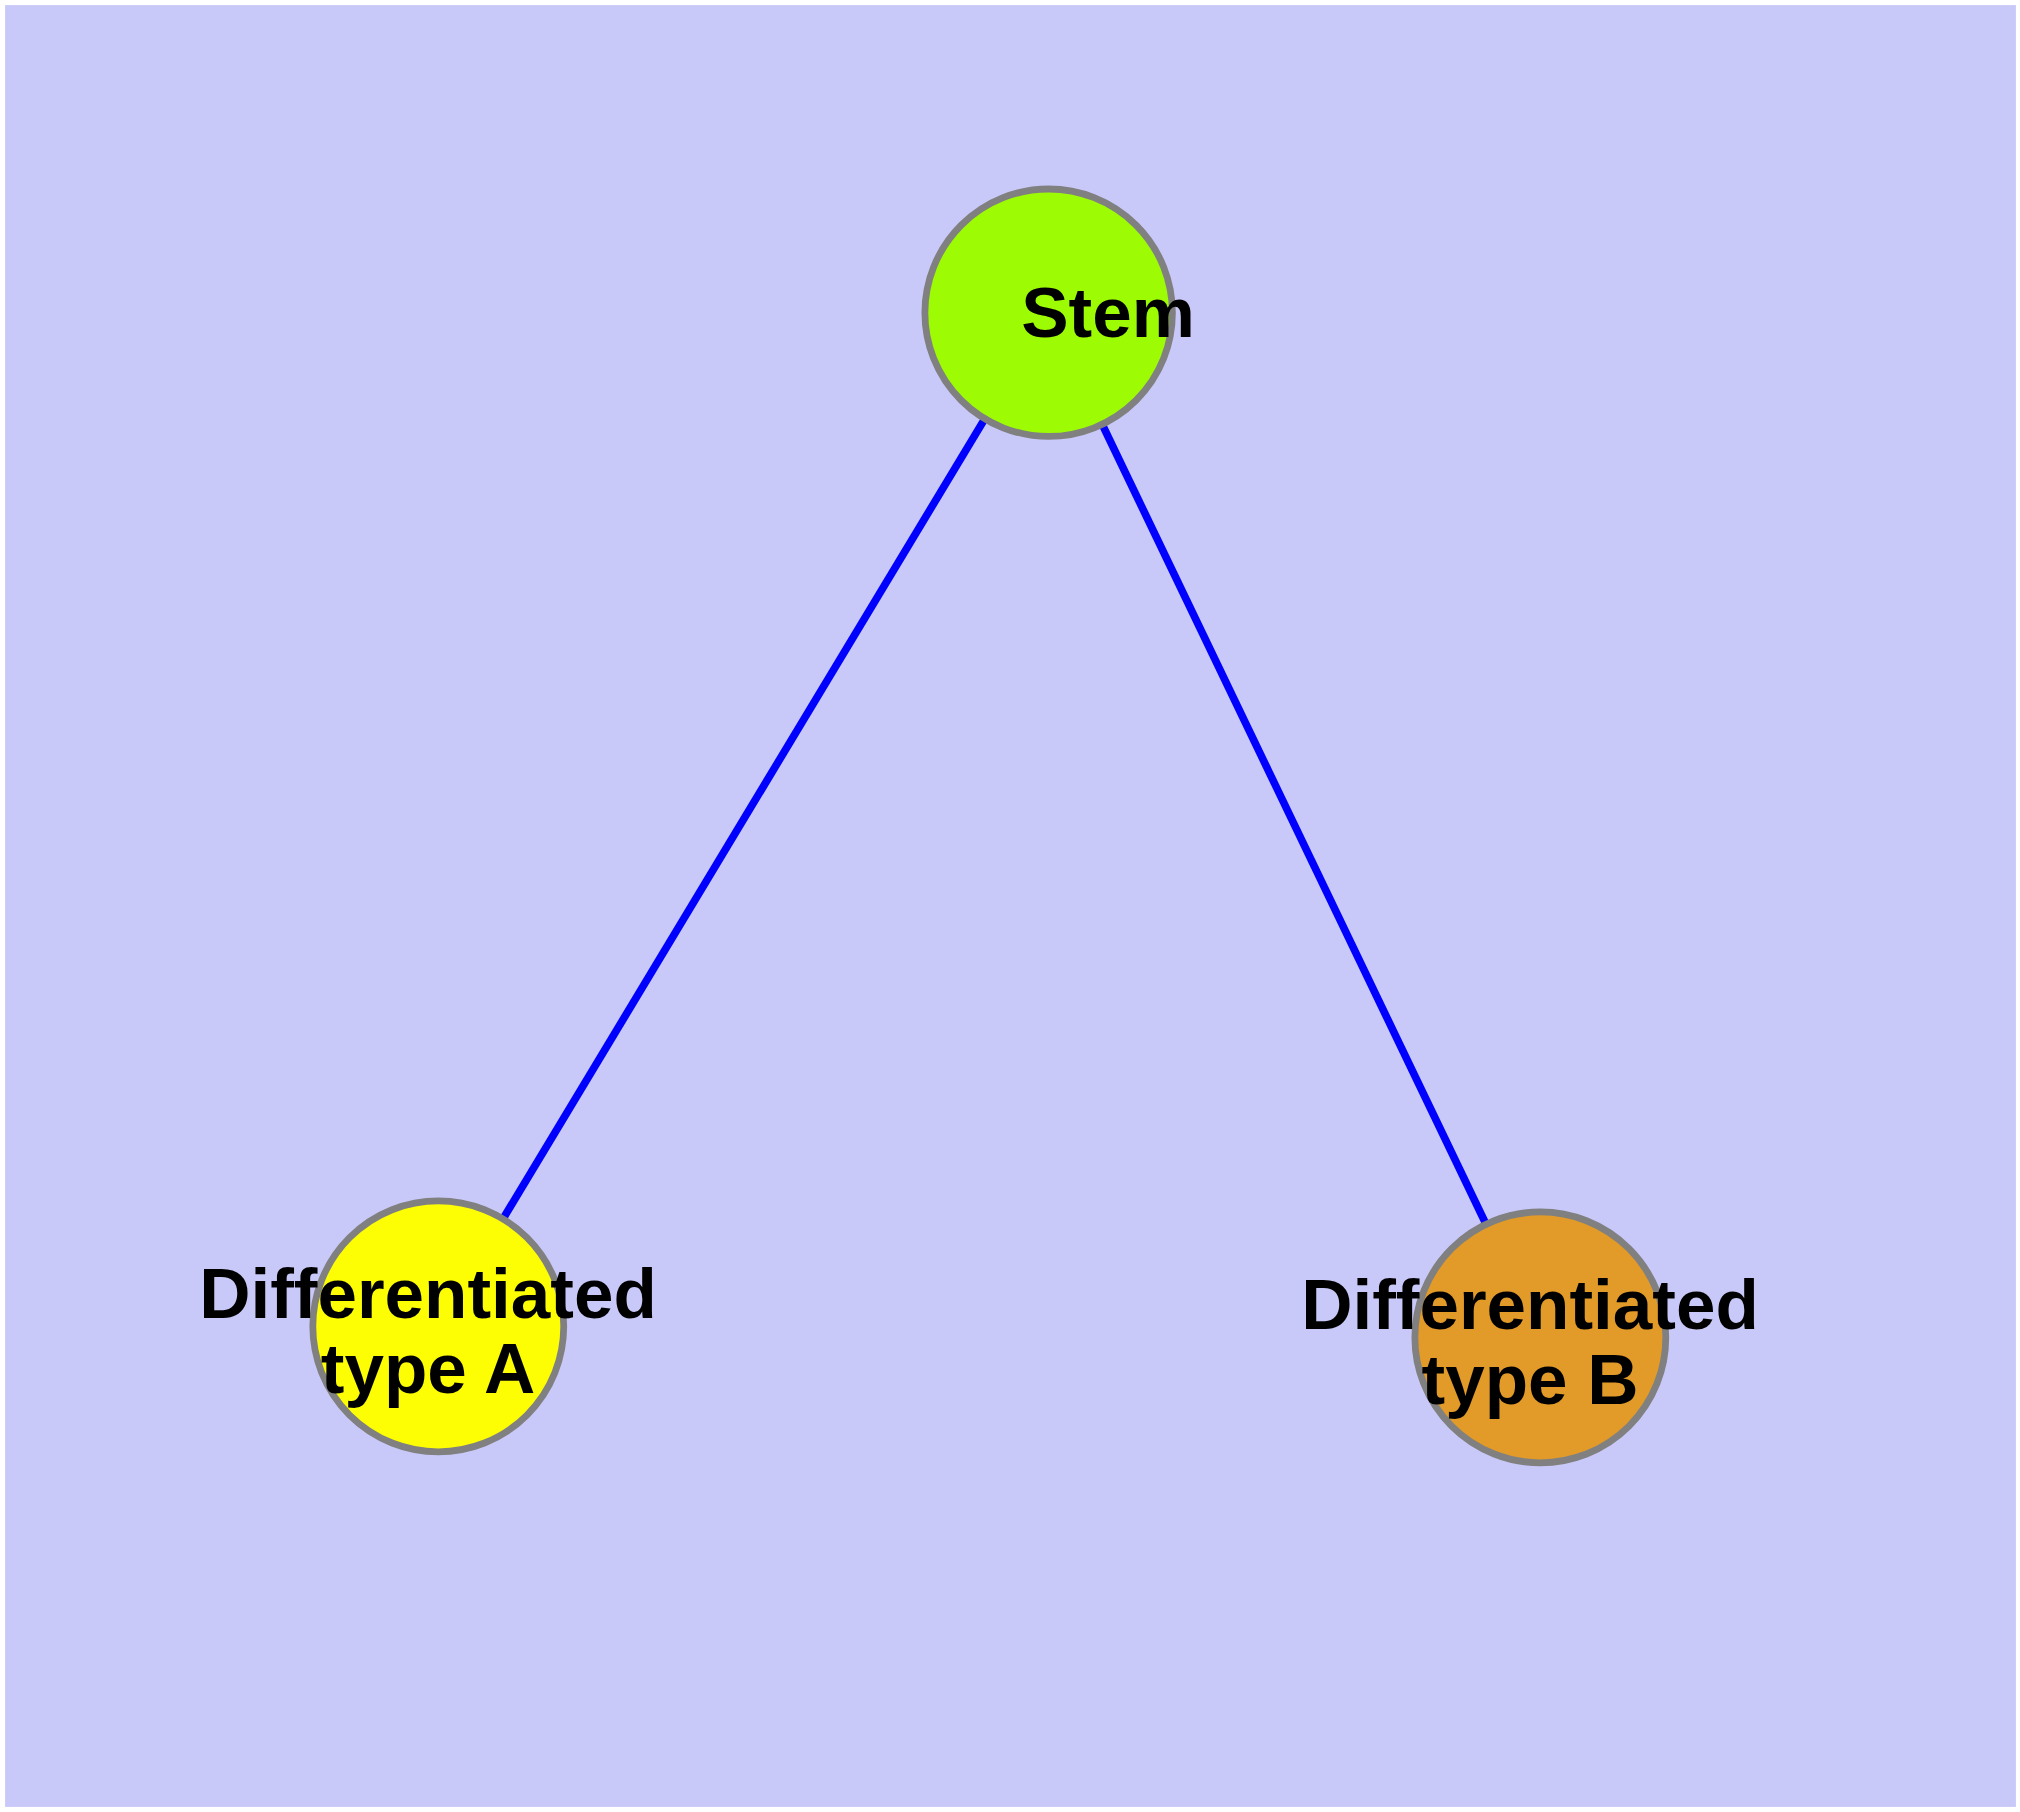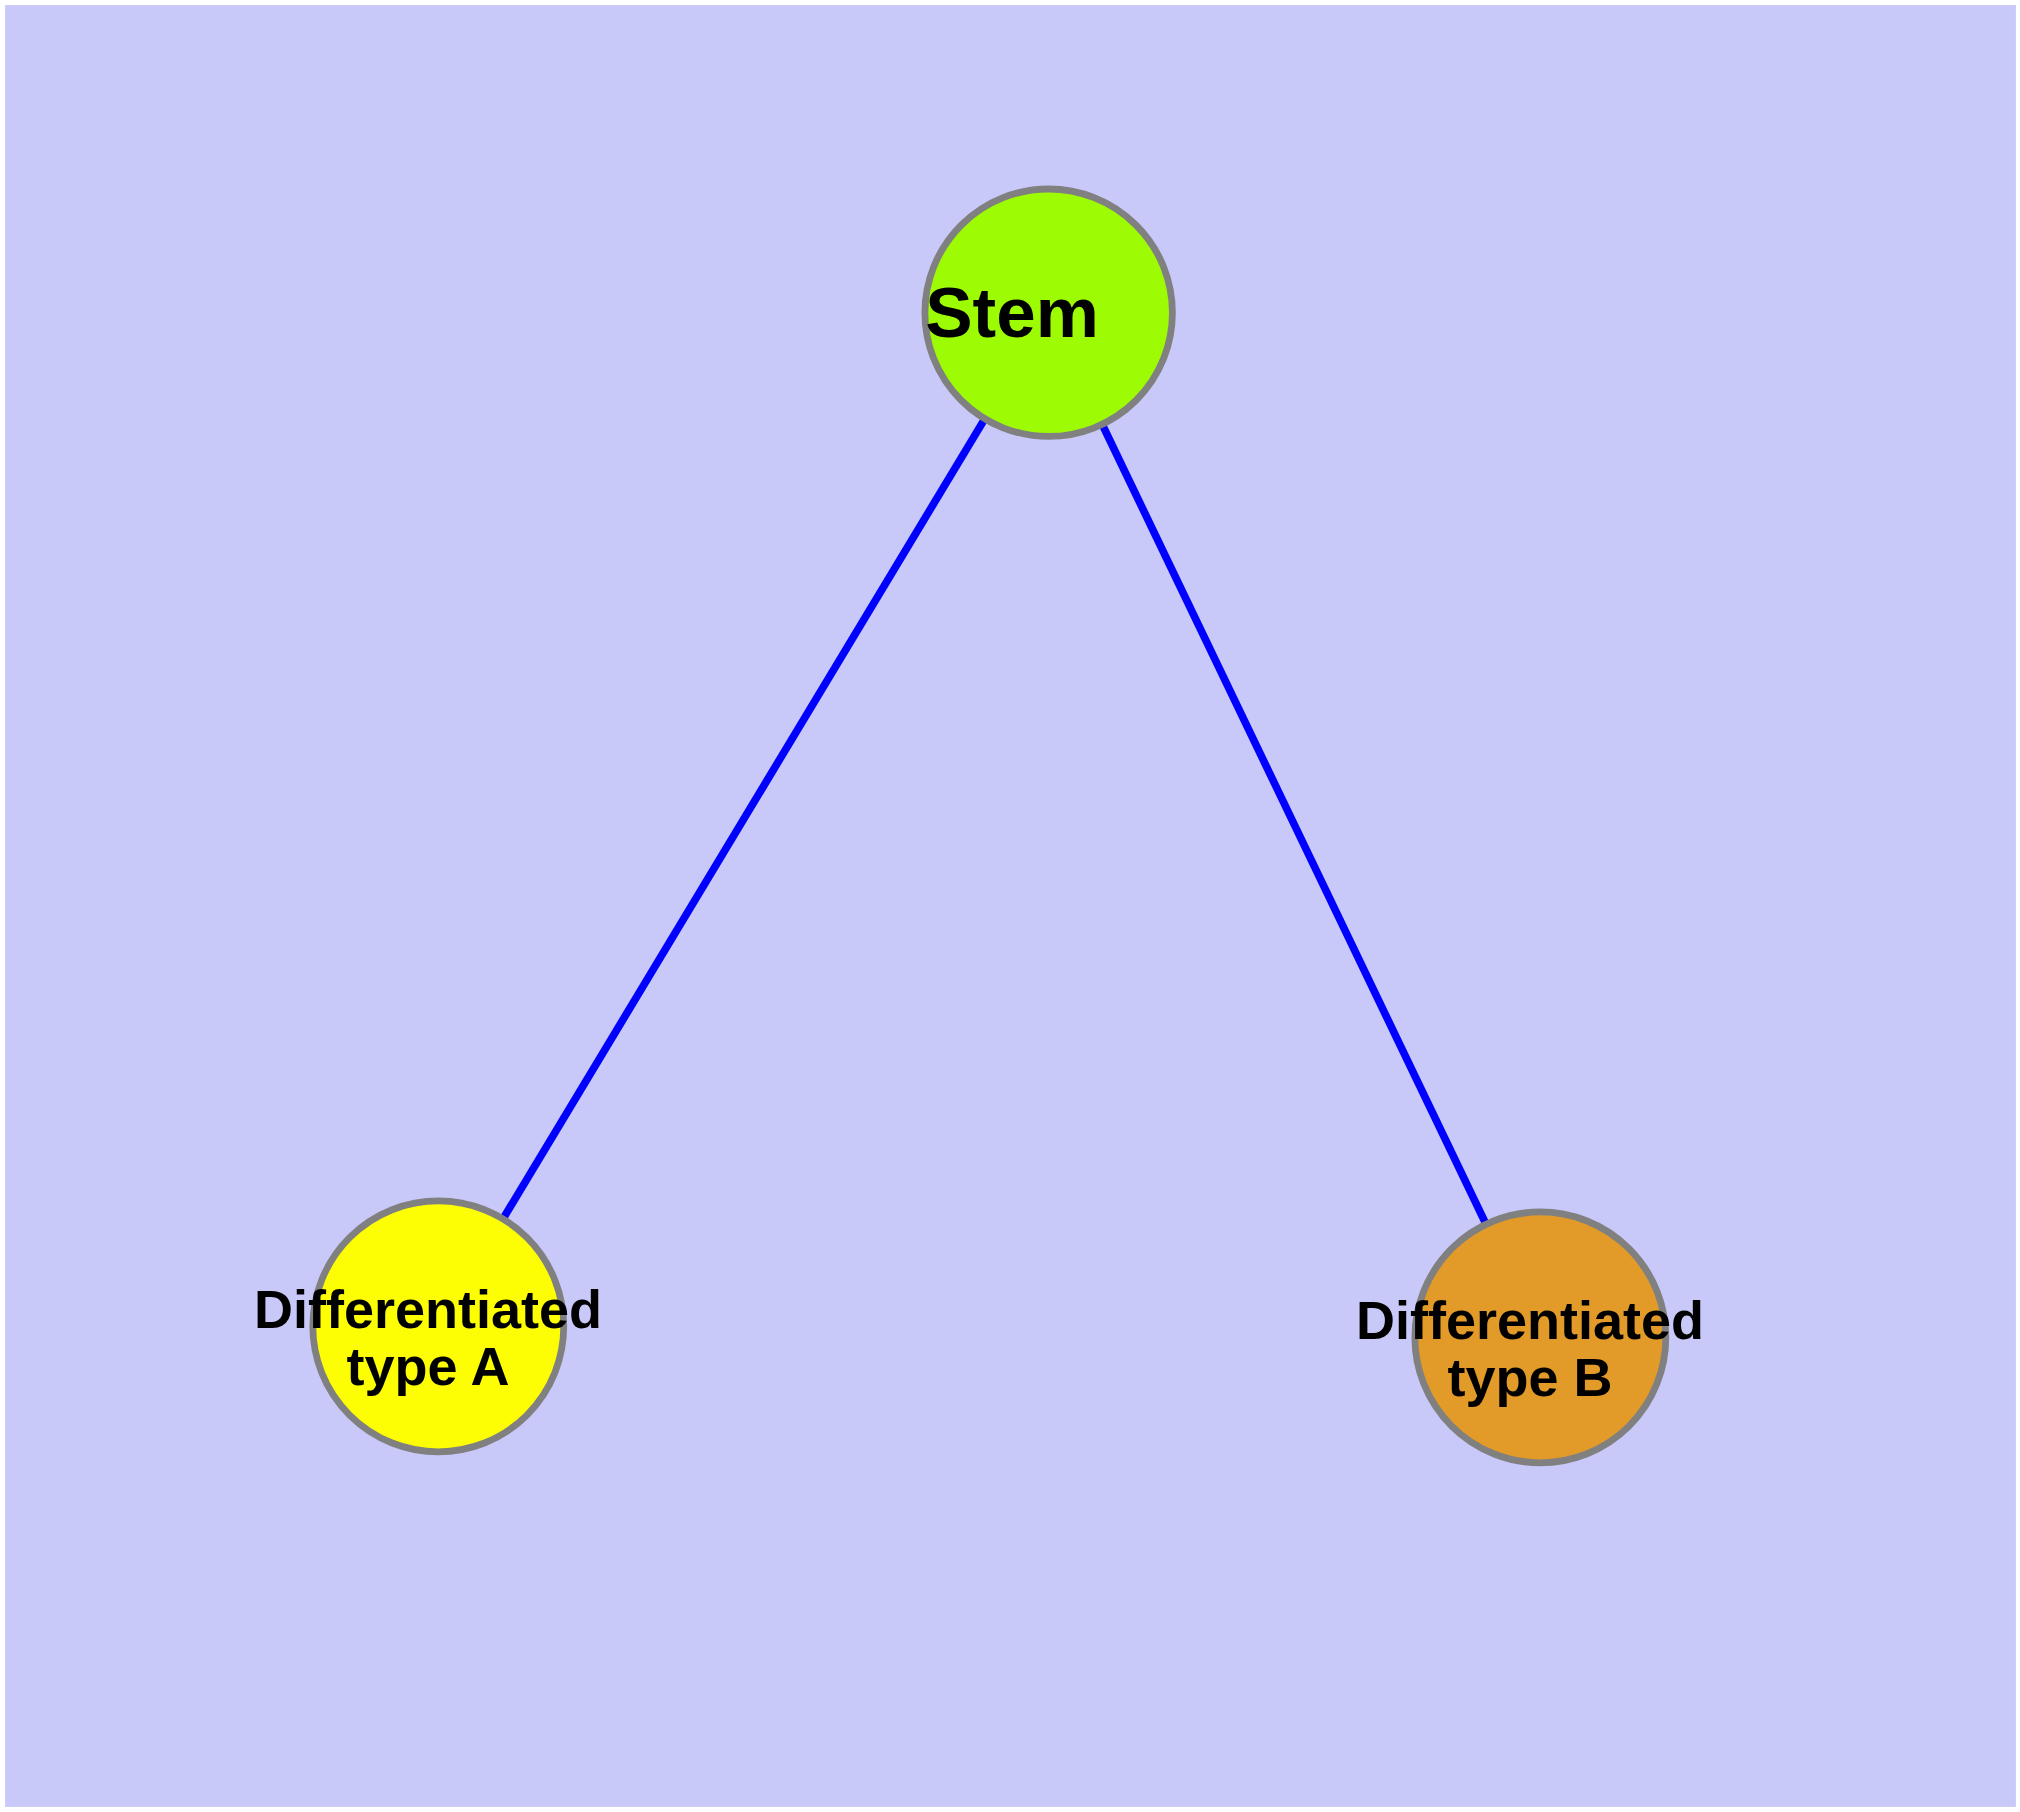--- a/index.html
+++ b/index.html
@@ -34,22 +34,21 @@
     text-align: center;
     white-space: pre;
     line-height: 1.06;
     pointer-events: none;
     transform: translate(-50%, -50%);
   }
   #label-stem {
     font-size: 71px;
   }
   #label-diff-a, #label-diff-b {
-    font-size: 54px;
-    margin-top: 7px;
+    font-size: 71px;
   }
 </style>
 </head>
 <body>
 
 <div id="diagram-root">
 
   <svg id="graph-canvas" viewBox="0 0 2384 2138" preserveAspectRatio="none" aria-hidden="true">
     <rect id="canvas-bg" x="6" y="6" width="2372" height="2126" fill="#c9c9f9"></rect>
 
@@ -58,21 +57,21 @@
       <line id="edge-stem-diff-b" x1="1237" y1="369" x2="1817" y2="1578" stroke="#0000fe" stroke-width="9" stroke-linecap="butt"></line>
     </g>
 
     <g id="nodes-layer">
       <circle id="node-stem" cx="1237" cy="369" r="146" fill="#9dfb04" stroke="#808080" stroke-width="8"></circle>
       <circle id="node-diff-a" cx="517" cy="1565" r="148" fill="#fdfd03" stroke="#808080" stroke-width="8"></circle>
       <circle id="node-diff-b" cx="1817" cy="1578" r="148" fill="#e29a28" stroke="#808080" stroke-width="8"></circle>
     </g>
   </svg>
 
-  <div class="node-label" id="label-stem" style="left:1012px; top:313px;">Stem</div>
+  <div class="node-label" id="label-stem" style="left:1108px; top:313px;">Stem</div>
 
   <div class="node-label" id="label-diff-a" style="left:428px; top:1331px;">Differentiated
 type A</div>
 
   <div class="node-label" id="label-diff-b" style="left:1530px; top:1342px;">Differentiated
 type B</div>
 
 </div>
 
 

